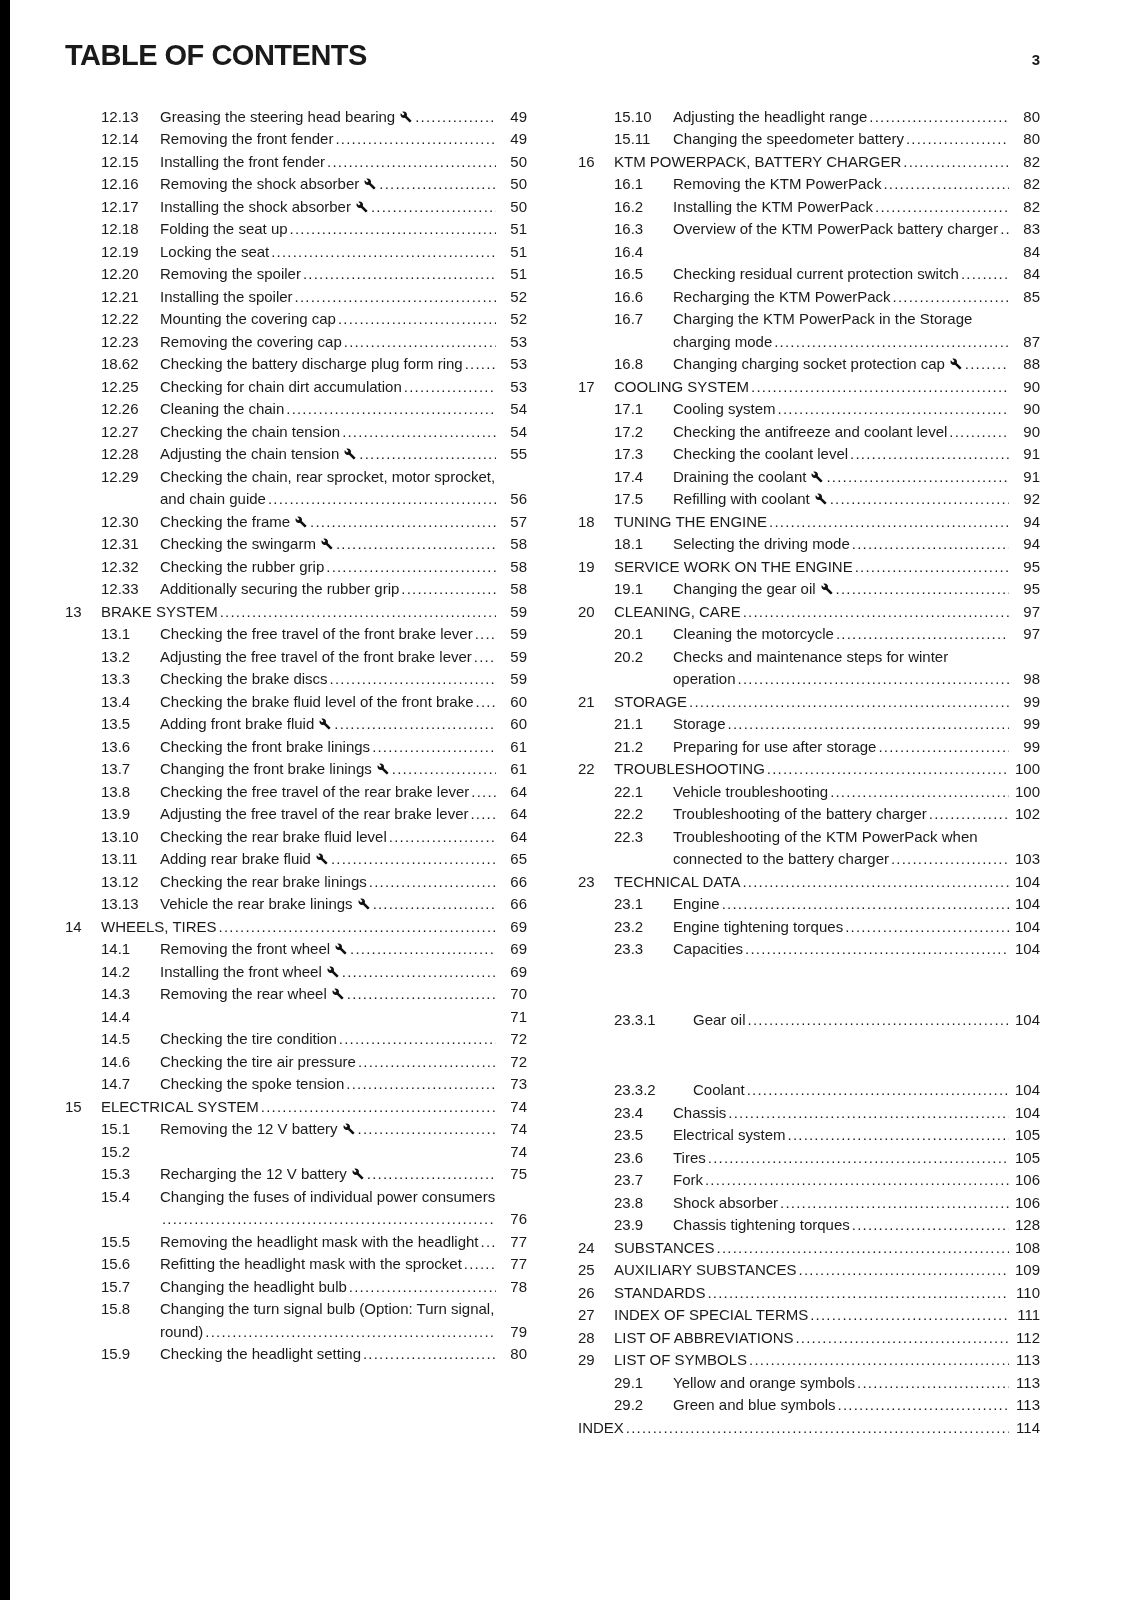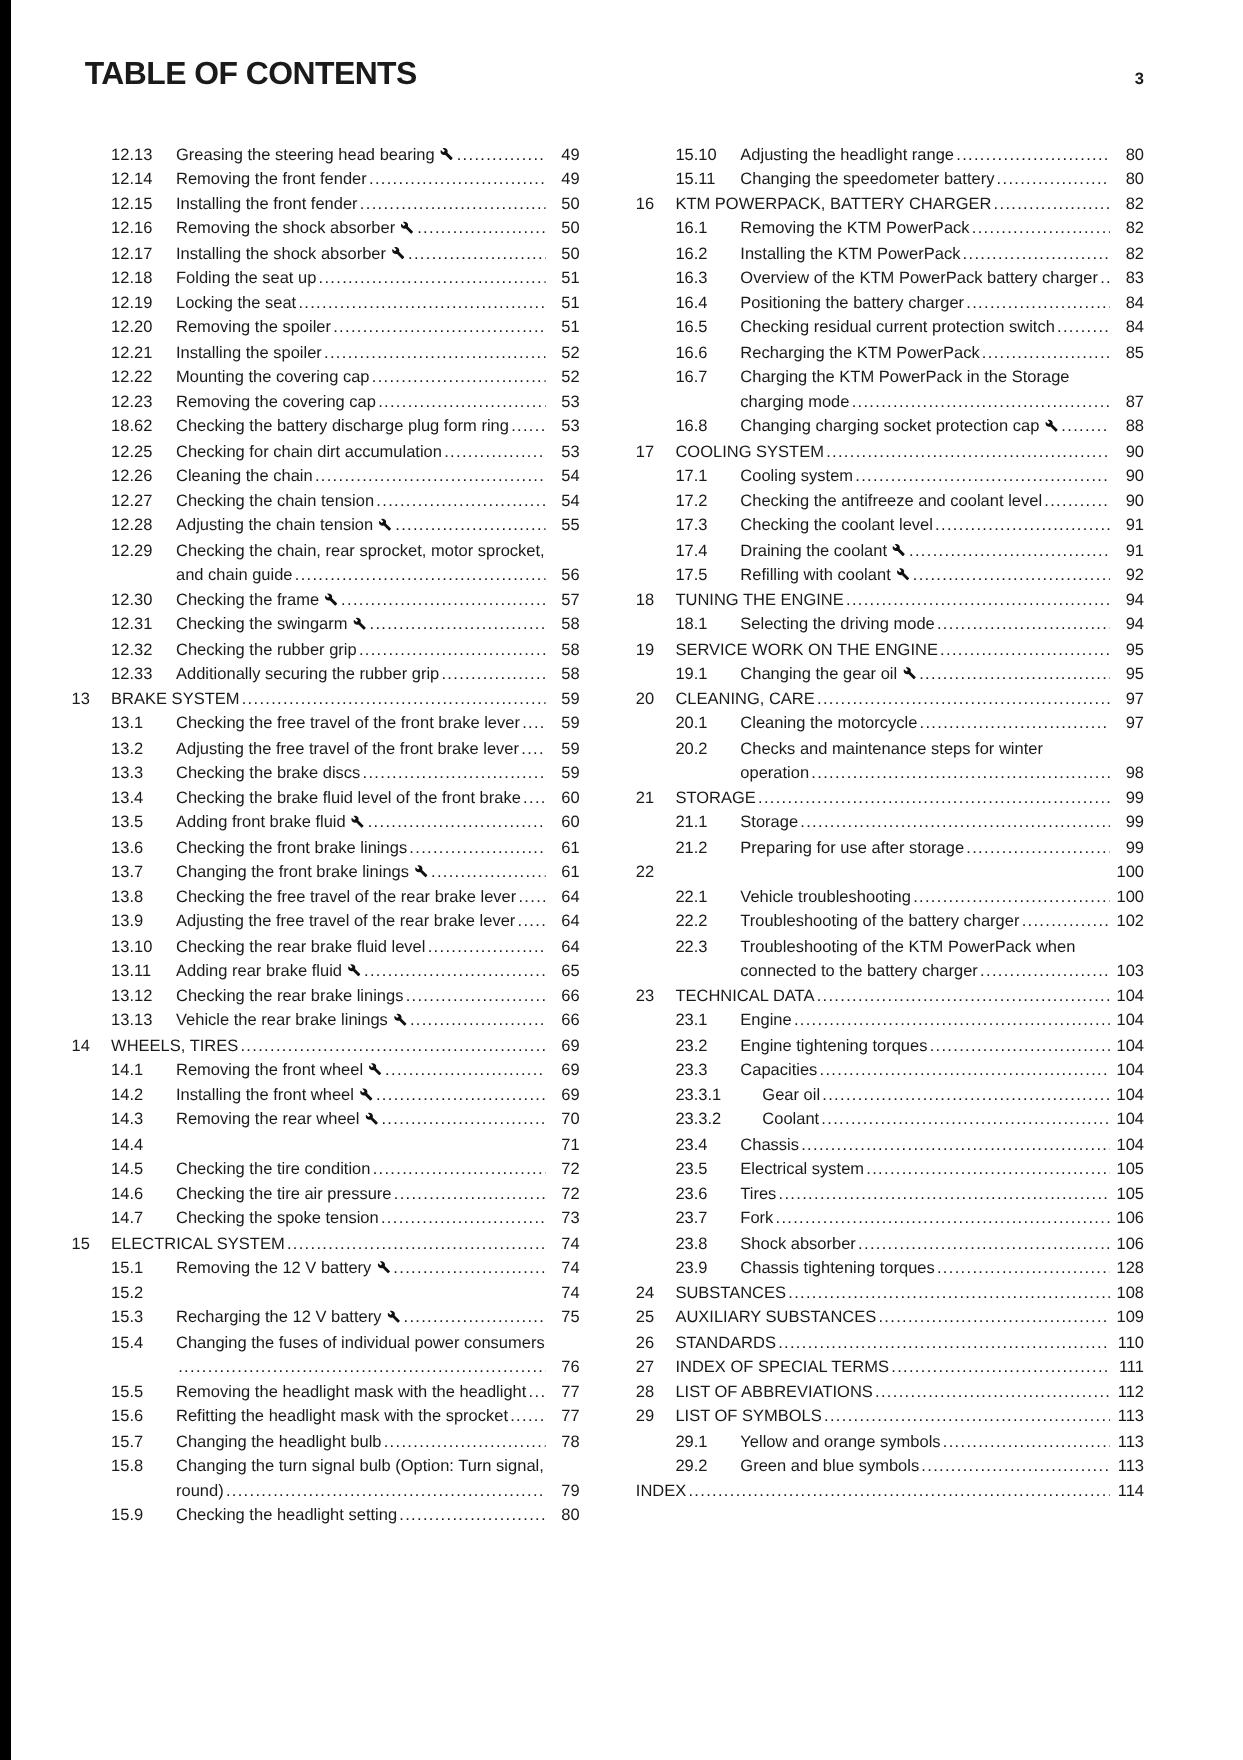--- a/index.html
+++ b/index.html
@@ -23,21 +23,21 @@
   }
   header.page-header {
     display: flex;
     justify-content: space-between;
     align-items: baseline;
   }
   h1.page-title {
     font-size: 29px;
     font-weight: bold;
     letter-spacing: -0.5px;
-    margin: 12px;
+    margin: 0;
     line-height: 1.1;
   }
   .pagenum {
     font-size: 15px;
     font-weight: bold;
   }
   .columns {
     display: flex;
     gap: 51px;
     margin-top: 34px;
@@ -47,21 +47,21 @@
     min-width: 0;
   }
   .toc-row {
     display: grid;
     grid-template-columns: var(--numw, 59px) minmax(0, 1fr) auto;
     font-size: 15px;
     line-height: 22.5px;
   }
   .level-0 { --numw: 36px; }
   .level-1 { --numw: 59px; padding-left: 36px; }
-  .level-2 { --numw: 79px; padding-left: 36px; }
+  .level-2 { --numw: 79px; padding-left: 36px; margin-top: 48px; }
   .no-num  { --numw: 0px; }
   .body {
     overflow: hidden;
     margin-right: 5px;
   }
   .dots {
     display: inline-block;
     width: 0;
     white-space: nowrap;
     letter-spacing: 1.2px;
@@ -418,21 +418,20 @@
         <span class="body"><span>Installing the KTM PowerPack</span><span class="dots"></span></span>
         <span class="pg">82</span>
       </div>
       <div class="toc-row level-1">
         <span class="num">16.3</span>
         <span class="body"><span>Overview of the KTM PowerPack battery charger</span><span class="dots"></span></span>
         <span class="pg">83</span>
       </div>
       <div class="toc-row level-1">
         <span class="num">16.4</span>
-        <span class="body"><span>Positioning the battery charger</span><span class="dots"></span></span>
         <span class="pg">84</span>
       </div>
       <div class="toc-row level-1">
         <span class="num">16.5</span>
         <span class="body"><span>Checking residual current protection switch</span><span class="dots"></span></span>
         <span class="pg">84</span>
       </div>
       <div class="toc-row level-1">
         <span class="num">16.6</span>
         <span class="body"><span>Recharging the KTM PowerPack</span><span class="dots"></span></span>
@@ -531,20 +530,21 @@
         <span class="body"><span>Storage</span><span class="dots"></span></span>
         <span class="pg">99</span>
       </div>
       <div class="toc-row level-1">
         <span class="num">21.2</span>
         <span class="body"><span>Preparing for use after storage</span><span class="dots"></span></span>
         <span class="pg">99</span>
       </div>
       <div class="toc-row level-0">
         <span class="num">22</span>
+        <span class="body"><span>TROUBLESHOOTING</span><span class="dots"></span></span>
         <span class="pg">100</span>
       </div>
       <div class="toc-row level-1">
         <span class="num">22.1</span>
         <span class="body"><span>Vehicle troubleshooting</span><span class="dots"></span></span>
         <span class="pg">100</span>
       </div>
       <div class="toc-row level-1">
         <span class="num">22.2</span>
         <span class="body"><span>Troubleshooting of the battery charger</span><span class="dots"></span></span>

